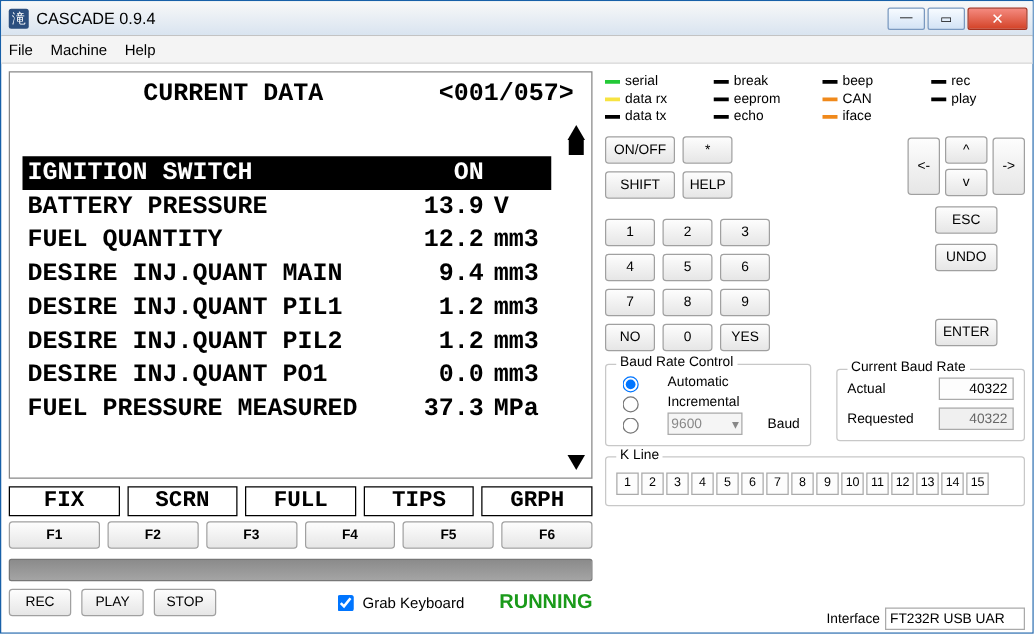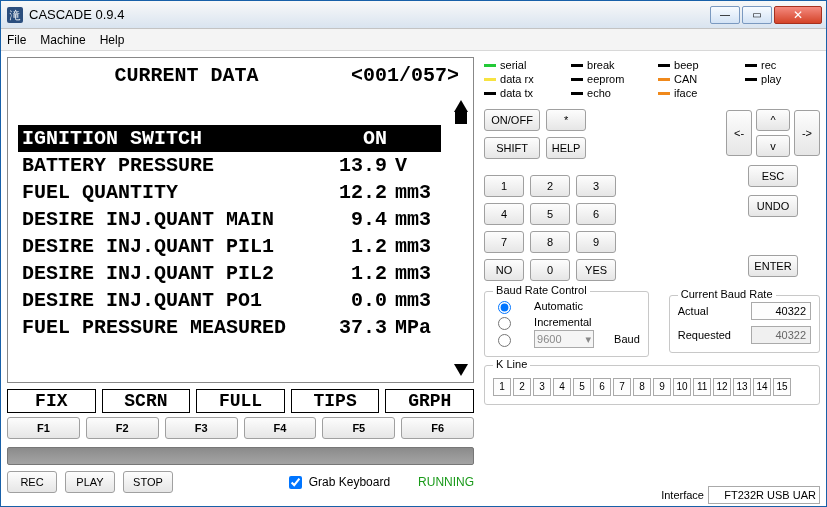--- a/index.html
+++ b/index.html
@@ -30,21 +30,21 @@
   .arrowcol .tri-dn { width:0; height:0; border-left:7px solid transparent; border-right:7px solid transparent; border-top:12px solid #000;}
   .softkeys { margin-top:6px; display:flex; gap:6px; }
   .skbtn { flex:1; text-align:center; font-family:"Courier New", monospace; font-weight:bold; font-size:18px; border:1.5px solid #000; padding:1px 0; background:#fff;}
   .fkeys { margin-top:4px; display:flex; gap:6px; }
   .fkey { flex:1;font-weight:bold; }
   .btn { background: linear-gradient(#fdfdfd, #e6e6e6); border:1px solid #a0a0a0; border-radius:3px; font-size:11px; height:22px; line-height:20px; text-align:center; cursor:pointer;}
   .progressbar { margin-top:8px; height:18px; background: linear-gradient(#8b8b8b, #a4a4a4); border:1px solid #777; border-radius:2px;}
   .bottombtns { margin-top:6px; display:flex; align-items:center; gap:8px;}
   .bottombtns .btn { width:50px; padding:0 4px;}
   .grab { margin-left:auto; display:flex; align-items:center; gap:4px;}
-  .running { color:#1a9a1a; font-size:12px; margin-left:20px;}
+  .running { color:#1a9a1a; font-size:16px; margin-left:20px;font-weight:bold;}
   .rightpane { flex:1; display:flex; flex-direction:column; padding-left:4px; }
   .statusgrid { display:grid; grid-template-columns: repeat(4, 1fr); gap: 2px 12px; font-size:11px; margin-bottom:10px; margin-top:2px;}
   .sitem { display:flex; align-items:center; gap:4px;}
   .dash { width:12px; height:3px; display:inline-block;}
   .ctrlrow { display:flex; gap:20px; align-items:flex-start;}
   .keypad { display:flex; flex-direction:column; gap:6px; }
   .kprow { display:flex; gap:6px;}
   .kb { width:40px;}
   .rightctrls { margin-left:auto; display:flex; flex-direction:column; gap:8px; align-items:center;}
   .navcross { display:grid; grid-template-columns: 26px 34px 26px; grid-template-rows: 22px 22px; gap:4px; align-items:center; justify-items:center;}
@@ -55,21 +55,21 @@
   .wbtn2 { width:50px;}
   .groupbox { border:1px solid #c8c8c8; border-radius:3px; padding:6px 8px 8px 8px; font-size:11px; position:relative; margin-top:10px;}
   .groupbox .legend { position:absolute; top:-8px; left:8px; background:#fff; padding:0 3px;}
   .flexh { display:flex; gap:20px; align-items:center;}
   .numbox { width:60px; height:18px; border:1px solid #aaa; background:#fdfdfd; text-align:right; padding-right:4px; font-size:11px; line-height:16px;}
   .numbox.ro { background:#f0f0f0; color:#666;}
   .kline { margin-top:8px;}
   .kline .cells { display:flex; gap:2px; margin-top:6px;}
   .kcell { width:18px; height:18px; border:1px solid #aaa; background:#fdfdfd; text-align:center; font-size:10px; line-height:16px;}
   .footer { margin-top:auto; text-align:right; font-size:11px; padding:6px 0 0 0; display:flex; justify-content:flex-end; align-items:center; gap:4px;}
-  .ifacebox { width:112px; height:18px; border:1px solid #aaa; background:#fff; text-align:right; padding:0 3px; font-size:11px; line-height:16px; overflow:hidden;}
+  .ifacebox { width:112px; height:18px; border:1px solid #aaa; background:#fff; text-align:left; padding:0 3px; font-size:11px; line-height:16px; overflow:hidden;}
   .radio { appearance:auto; }
   .selectish { width:60px; height:18px; border:1px solid #aaa; background:#f5f5f5; color:#888; font-size:11px; padding:0 2px; display:flex; align-items:center; justify-content:space-between;}
 </style>
 </head>
 <body>
 
 <div class="window">
   <div class="titlebar">
     <div class="title-left">
       <div class="title-icon">滝</div>

